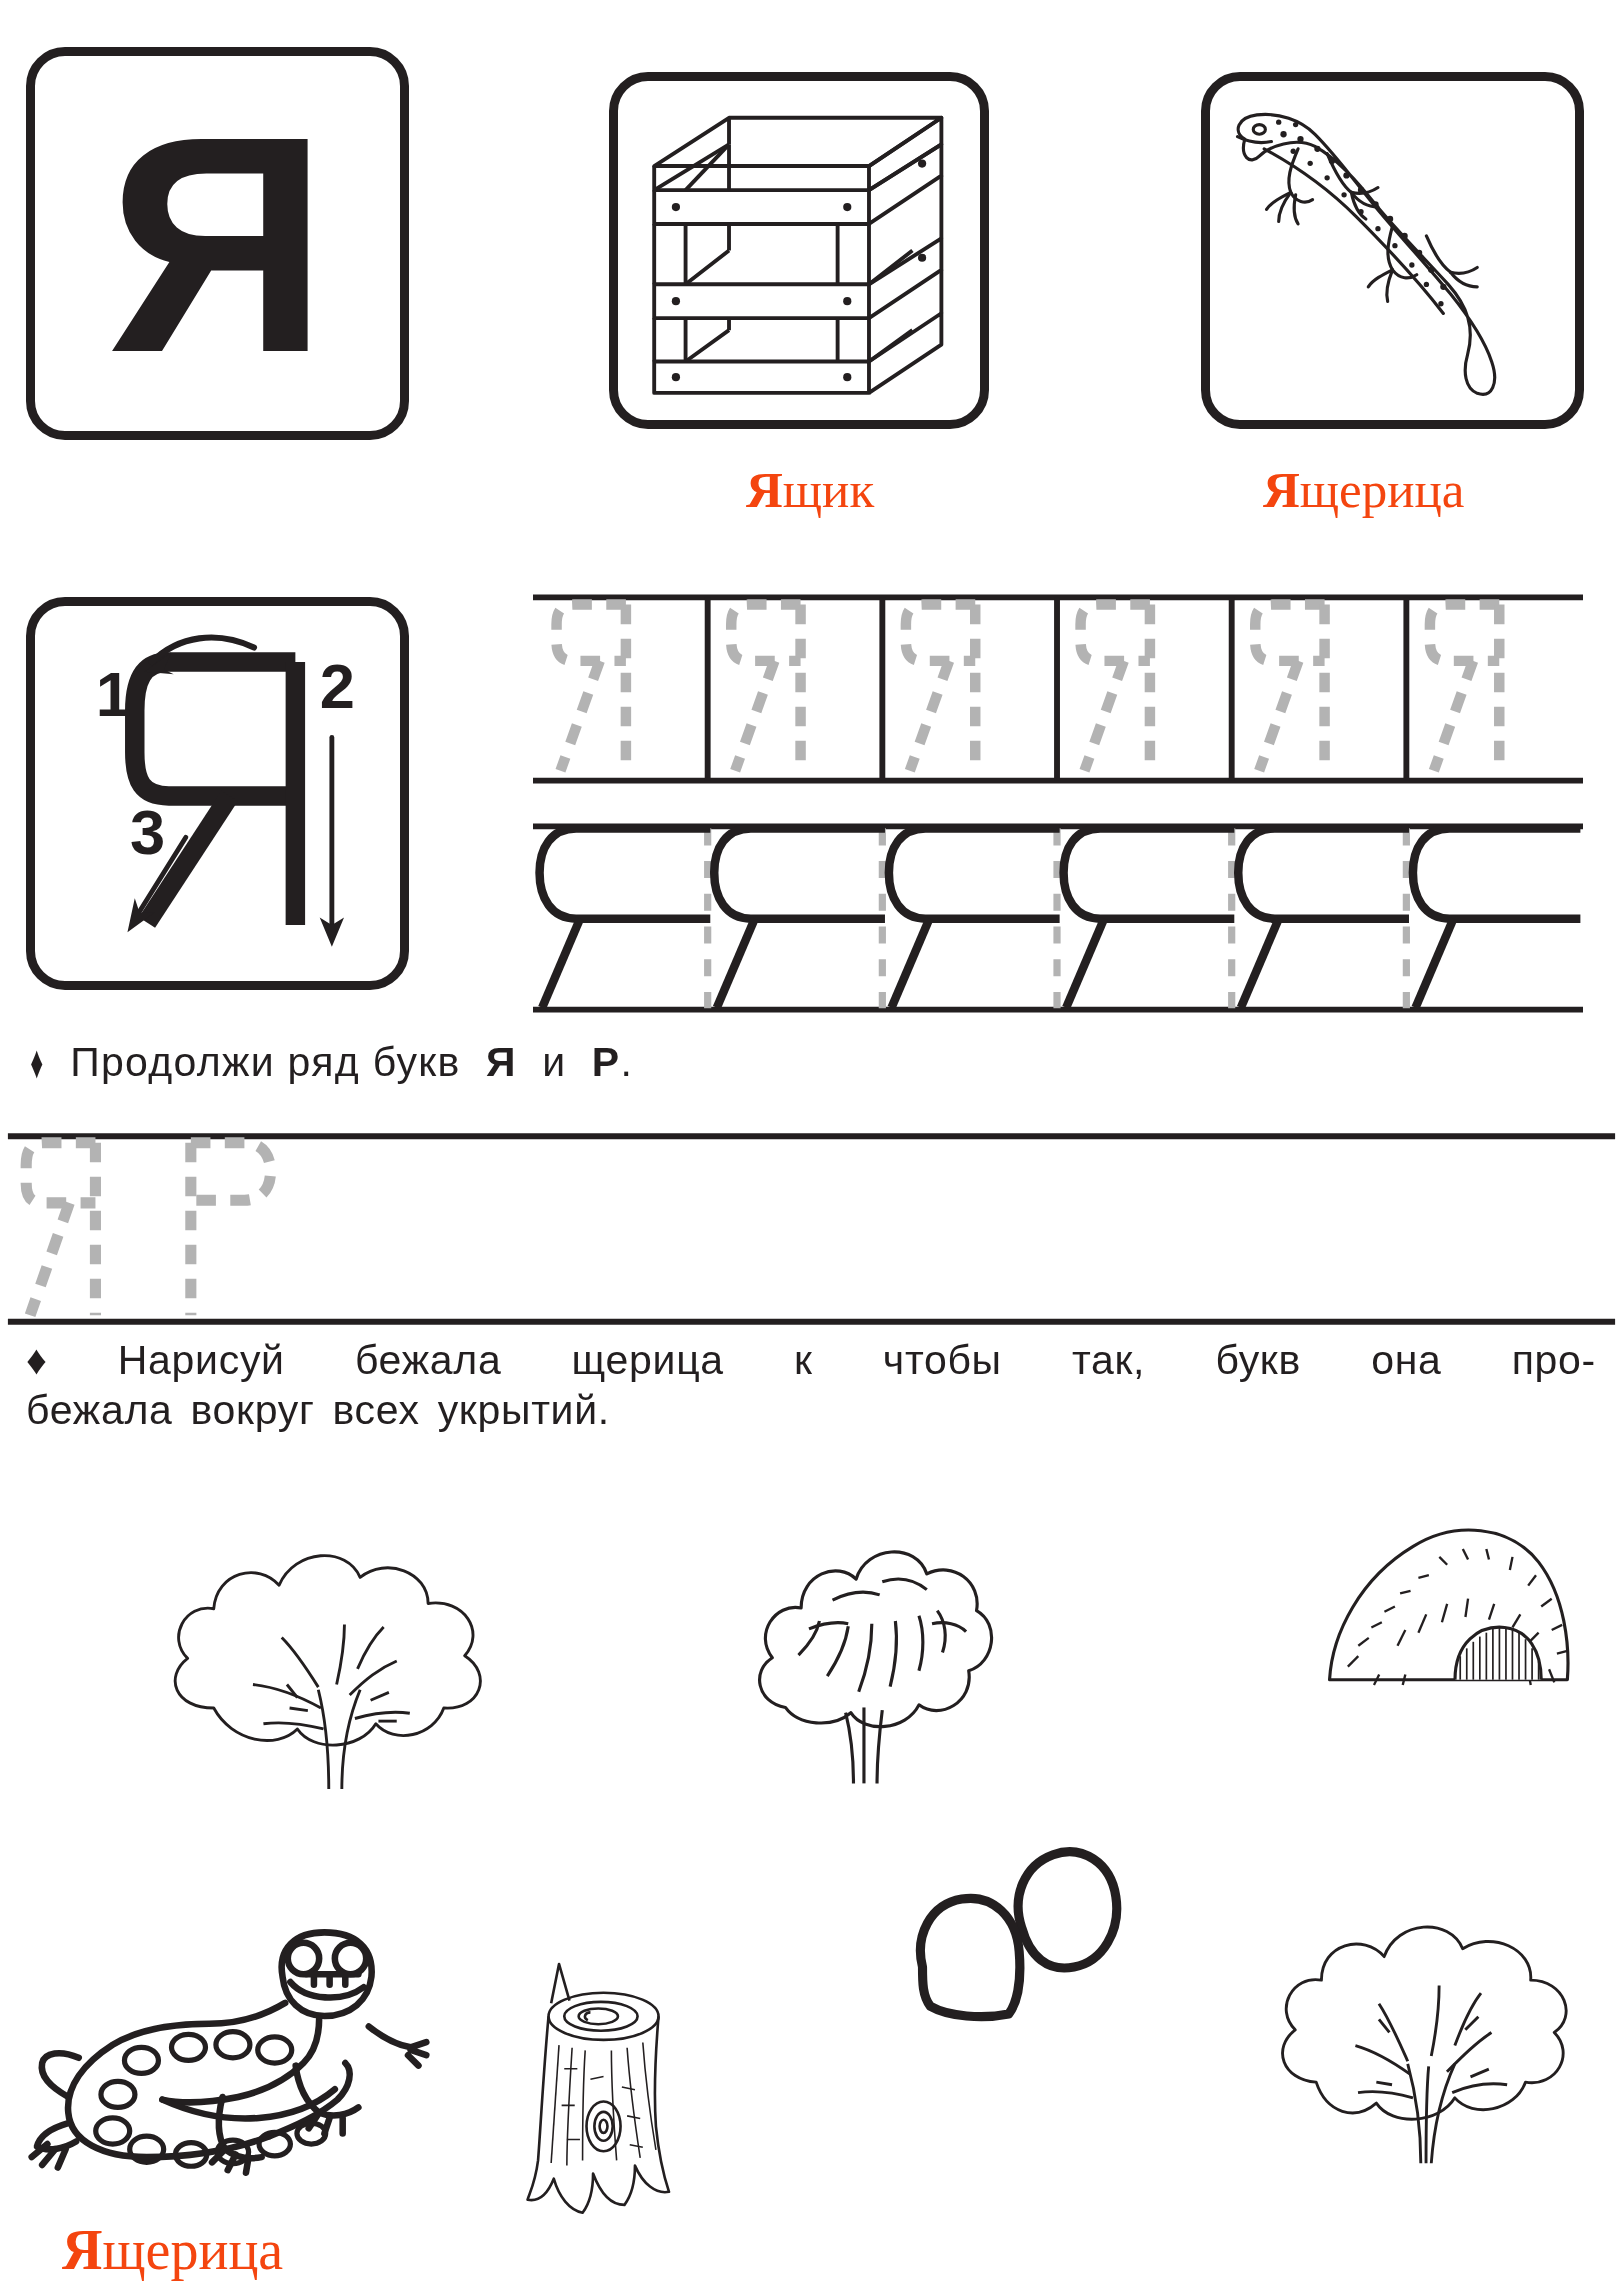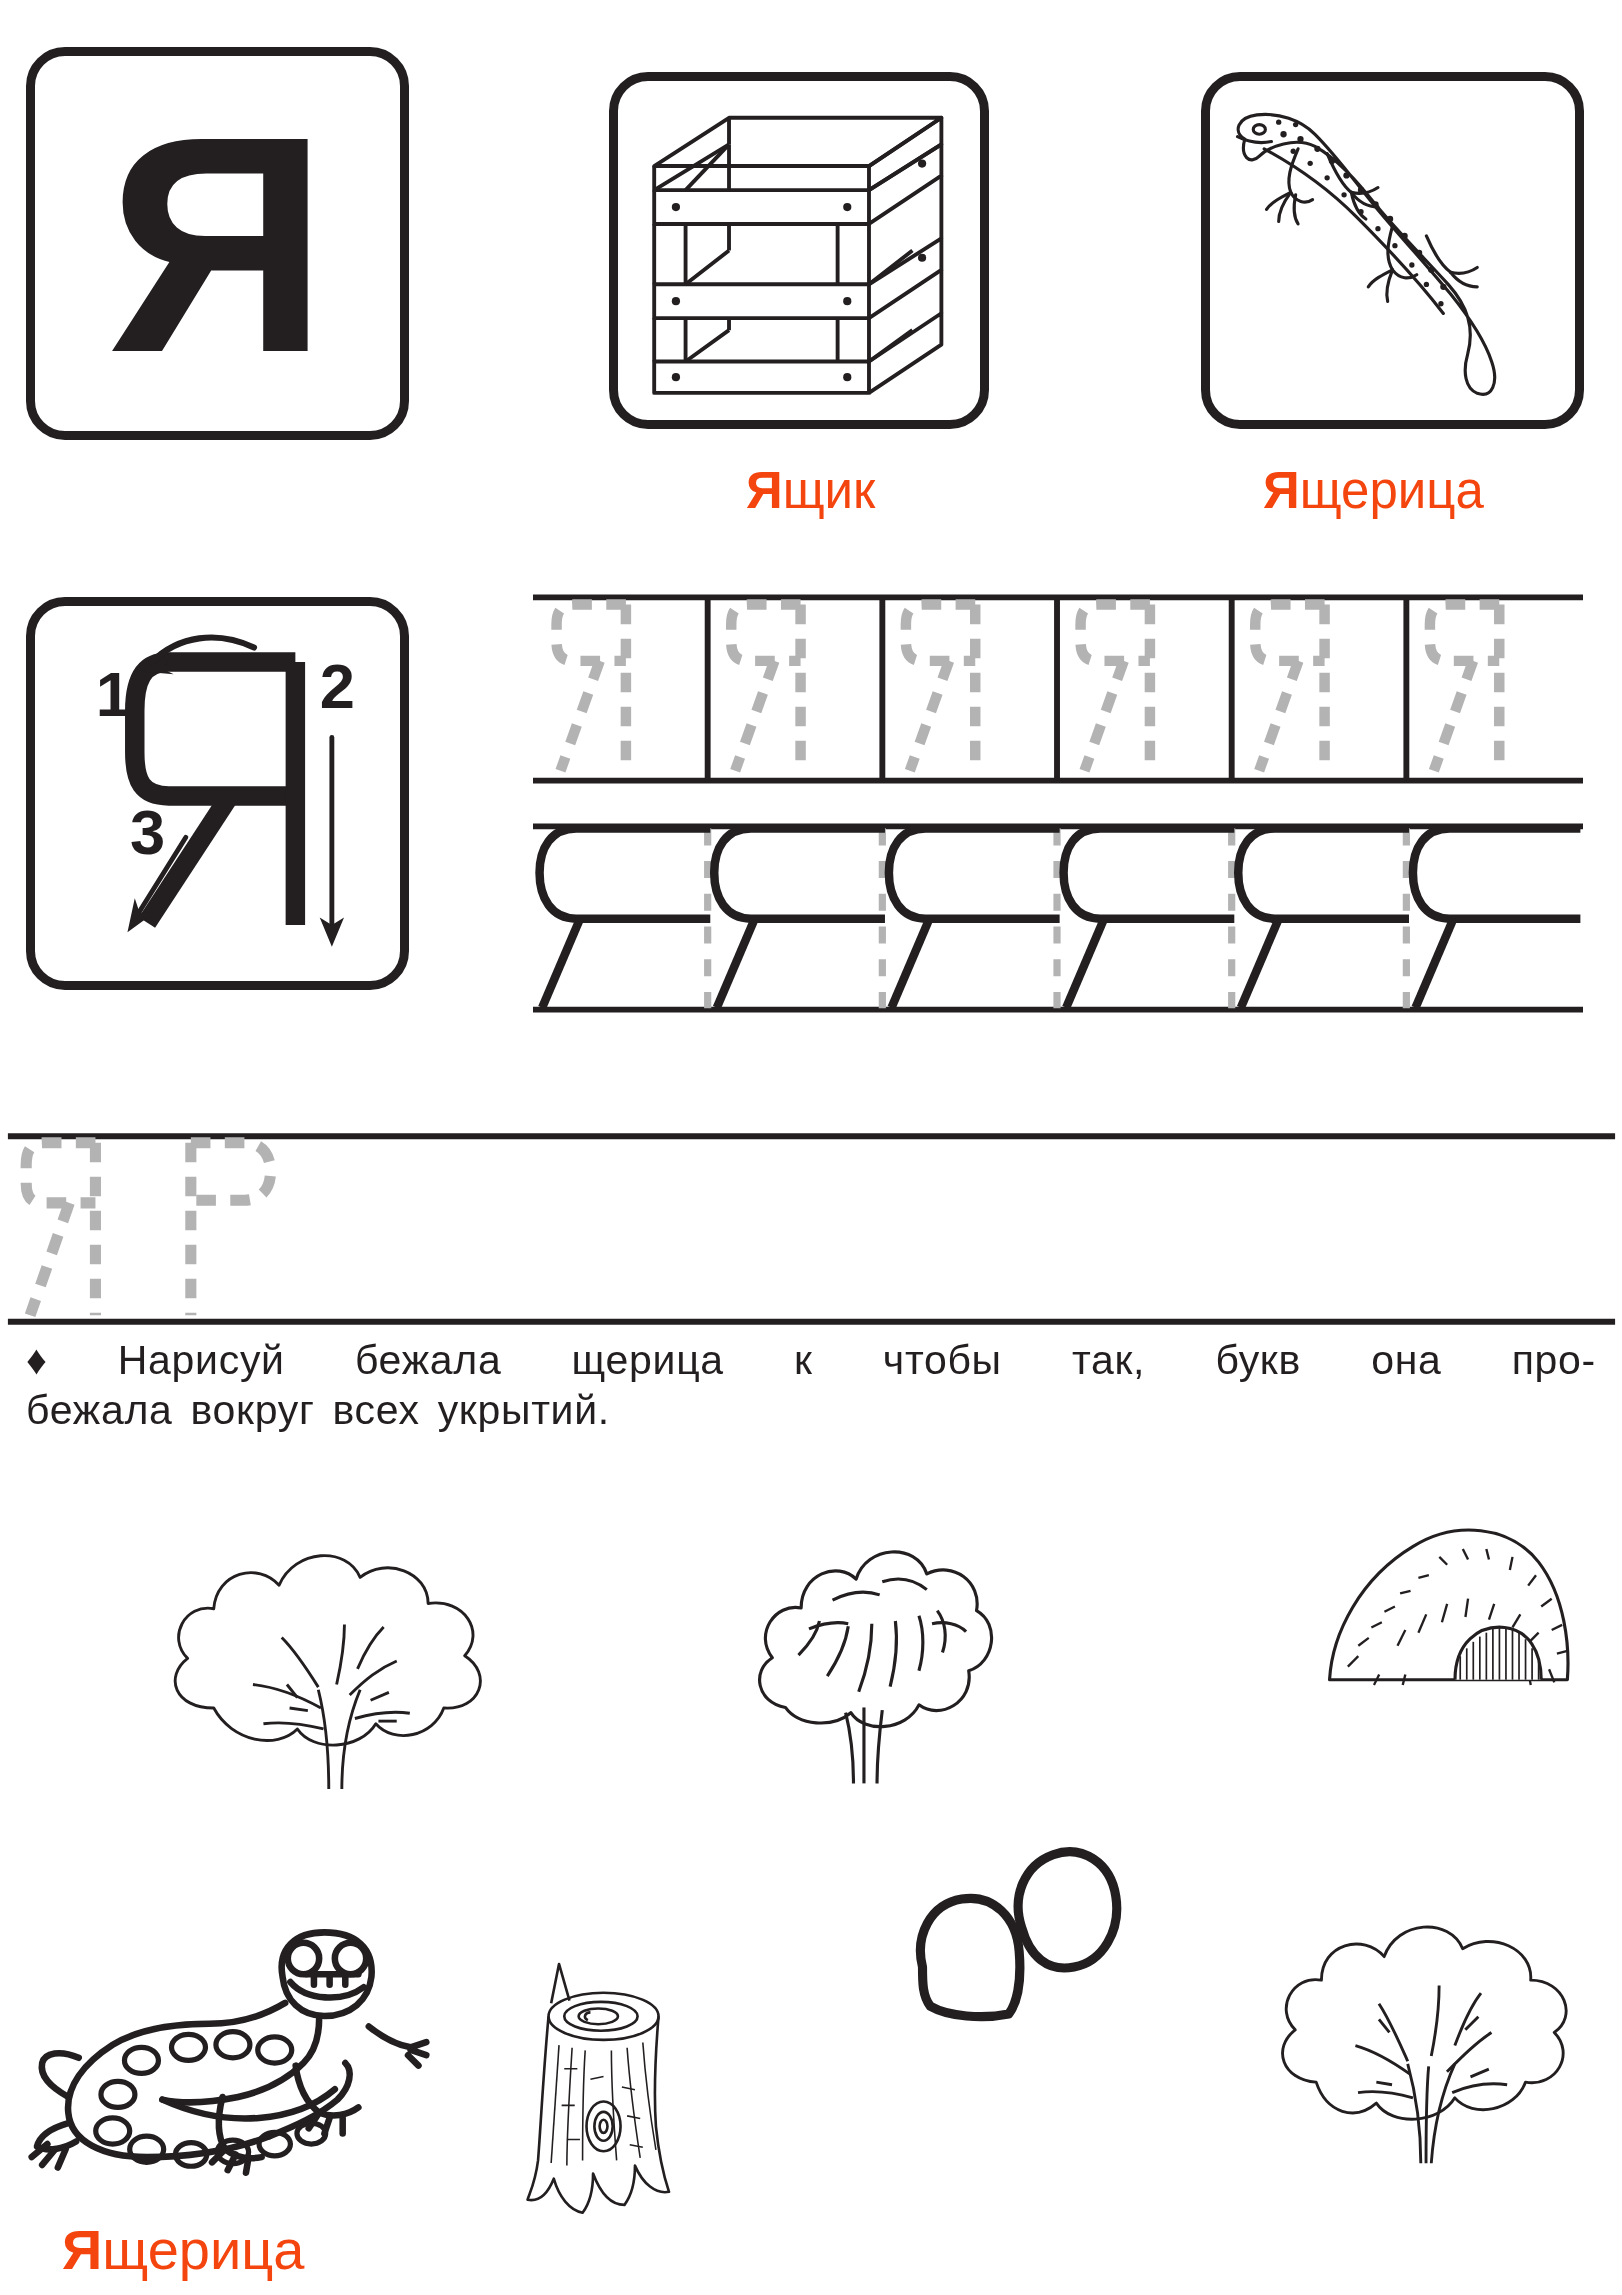--- a/index.html
+++ b/index.html
@@ -35,21 +35,21 @@
     position:absolute; inset:0;
     display:flex; align-items:center; justify-content:center;
     font-size: 308px; font-weight: 700; line-height: 1;
     color:#231f20;
     letter-spacing: 0;
   }
 
   
   .caption {
     position: absolute;
-    font-family: Liberation Sans, sans-serif;
+    font-family: Liberation Serif, serif;
     font-size: 51px;
     color: #F4450F;
     white-space: nowrap;
     line-height: 1;
     text-align: right;
   }
   .caption .first { font-weight: 700; }
   #cap-box    { left: 746px; top: 465px; }
   #cap-lizard { left: 1263px; top: 465px; }
   #cap-lizard-bottom { left: 62px; top: 2222px; font-size: 56px; }
@@ -357,20 +357,23 @@
           <path d="M66 146 L8 282"></path>
         </g>
         <g transform="translate(1341,0)">
           <path d="M260 8 L60 8 C22 8 4 38 4 76 C4 114 22 146 60 146 L260 146"></path>
           <path d="M66 146 L8 282"></path>
         </g>
       </g>
     </svg>
   </div>
 
+  <div class="instruction" id="instr-1">
+    <span class="bullet">♦</span><span>Продолжи ряд букв</span>&nbsp;&nbsp;<b>Я</b>&nbsp;&nbsp;<span>и</span>&nbsp;&nbsp;<b>Р</b><span>.</span>
+  </div>
 
   <div id="practice-line">
     <svg width="1623" height="196" viewBox="0 0 2480 300">
       <line x1="10" y1="8" x2="2470" y2="8" stroke="#231f20" stroke-width="9"></line>
       <line x1="10" y1="292" x2="2470" y2="292" stroke="#231f20" stroke-width="9"></line>
 
       <g fill="none" stroke="#b3b3b3" stroke-width="17" stroke-linecap="butt" stroke-dasharray="30 22">
         <g transform="translate(20,10)">
           <path d="M124 8 L44 8 C24 8 18 22 18 42 L18 70 C18 90 24 100 44 100 L124 100"></path>
           <path d="M124 8 L124 272"></path>

